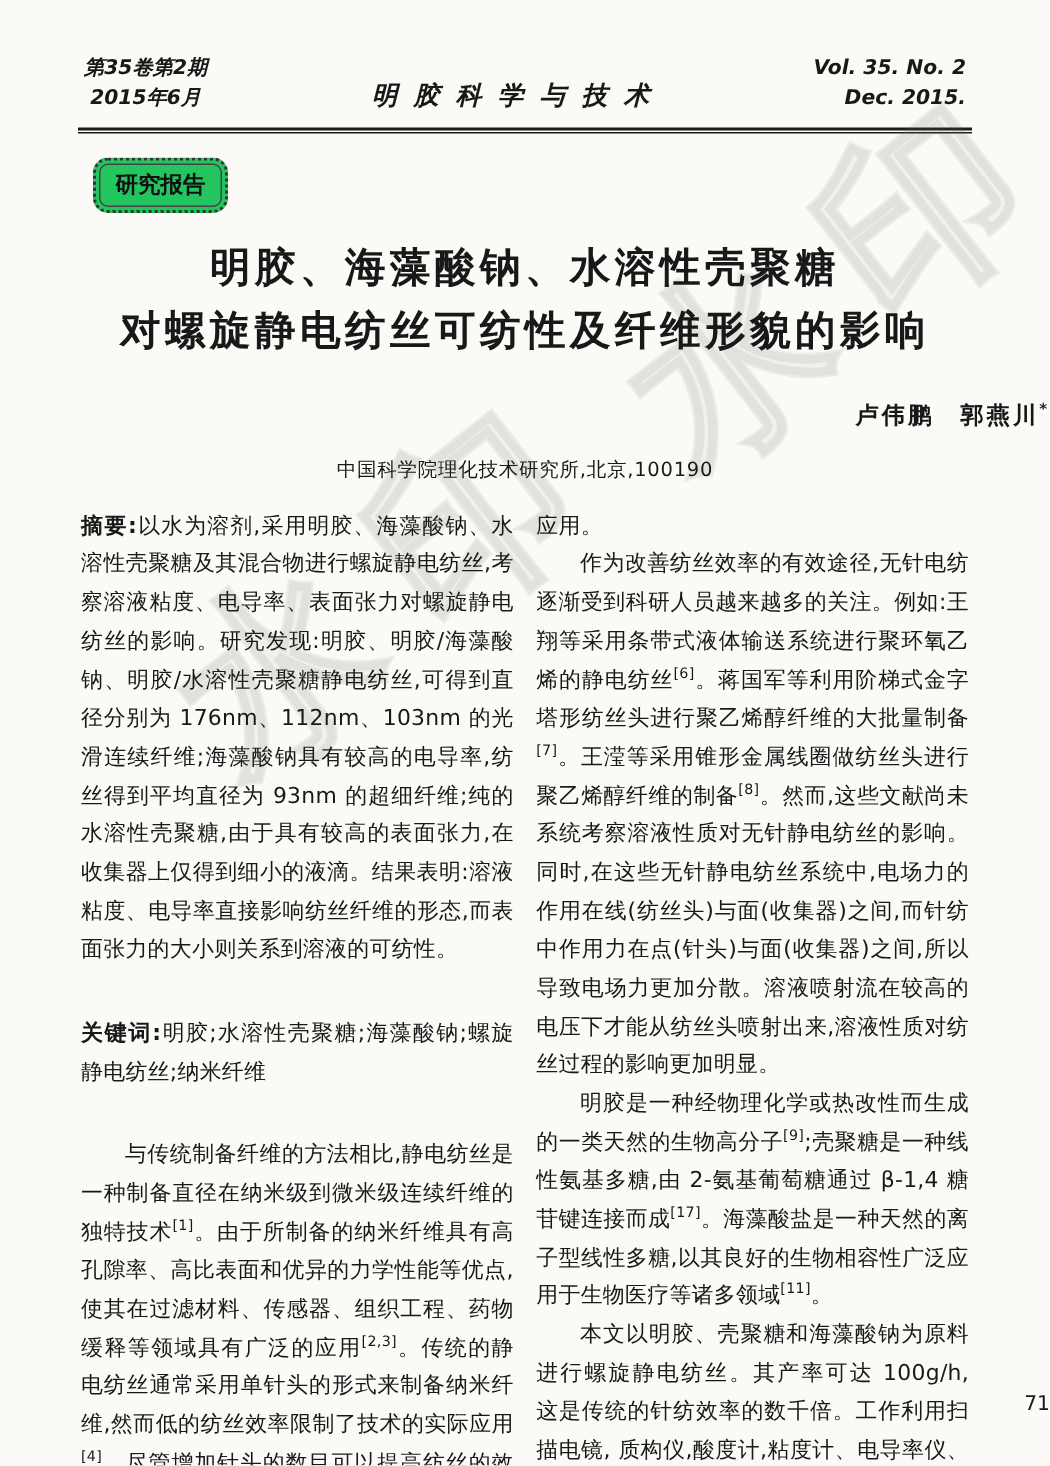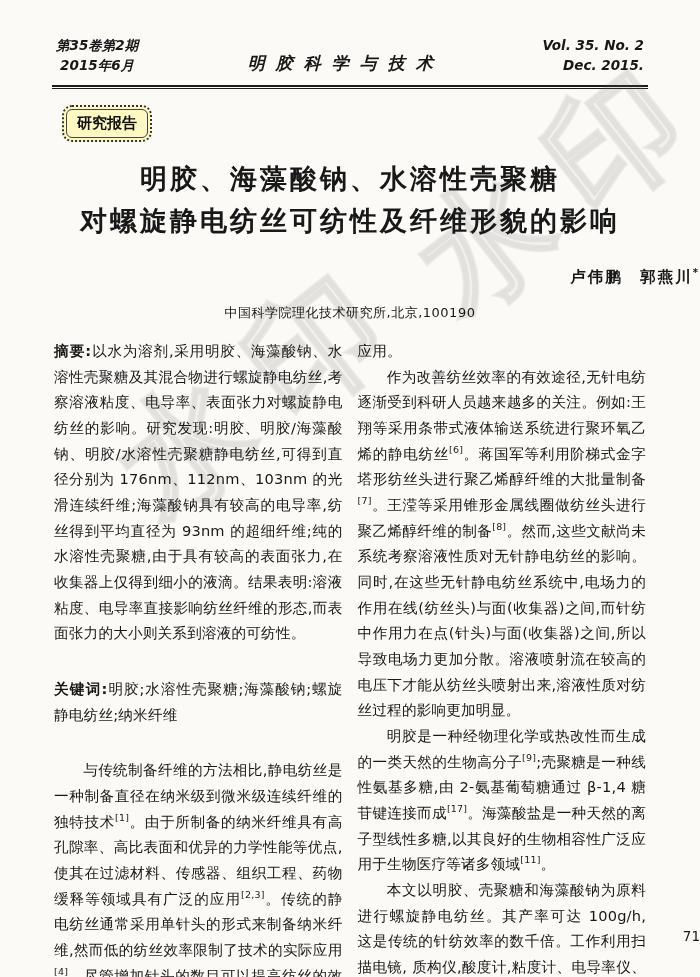--- a/index.html
+++ b/index.html
@@ -36,21 +36,21 @@
   .badge {
     display:inline-block;
     margin:16px 0 0 62px;
     padding:7px 13px;
     font-size:15px; font-weight:700;
     color:#111;
     border:2px dotted #333;
     outline:1px solid #444;
     outline-offset:-5px;
     border-radius:10px;
-    background:#fef9c3;
+    background:#22c55e;
     position:relative; z-index:2;
   }
   
   .title {
     margin-top:16px;
     text-align:center;
     font-size:27px; font-weight:800;
     letter-spacing:3px;
     line-height:1.55;
     position:relative; z-index:2;

